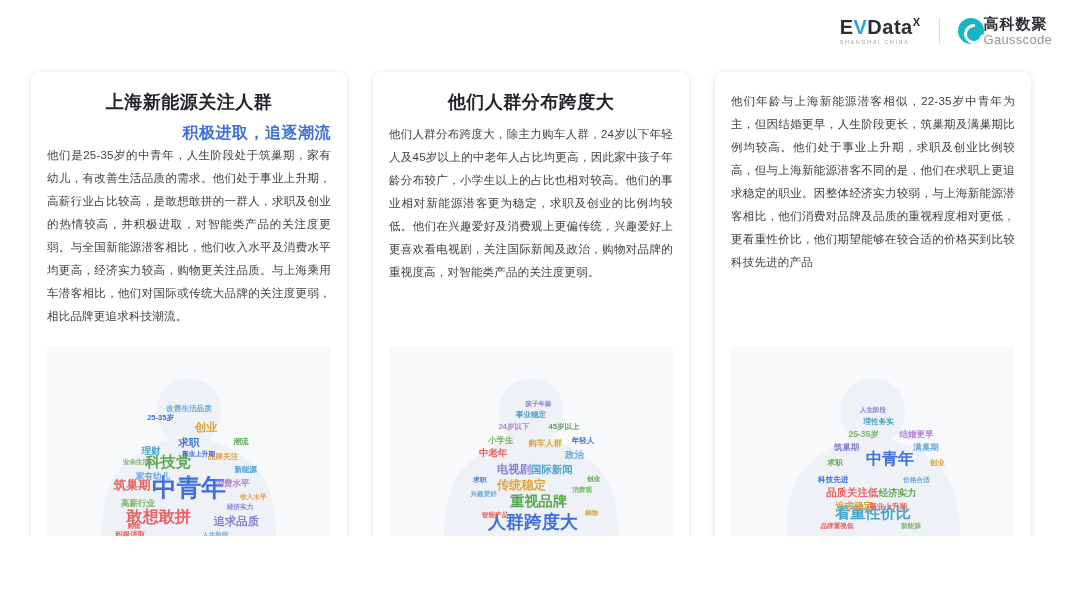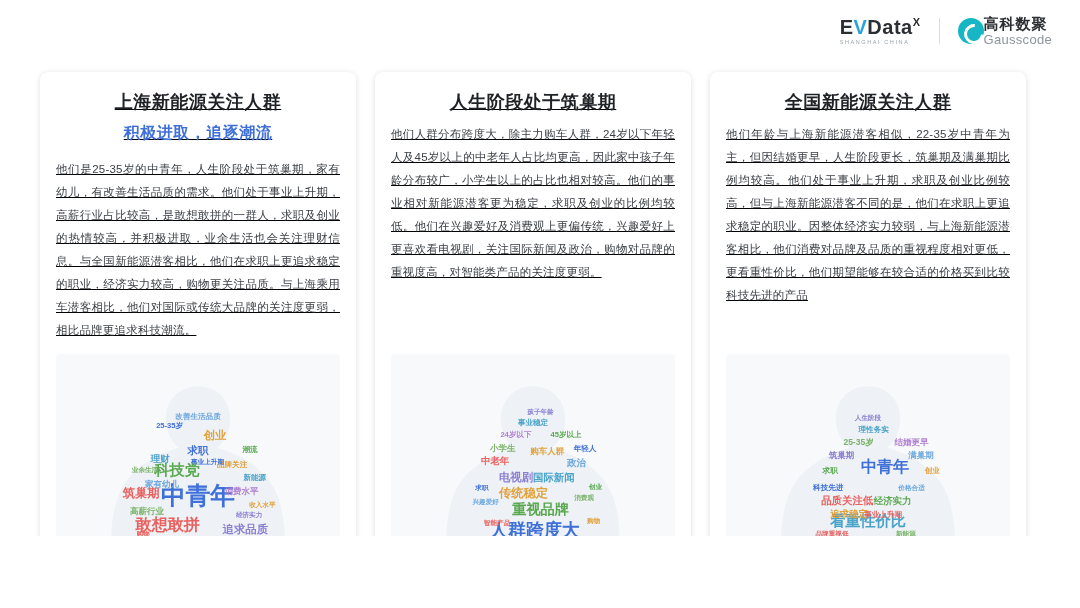--- a/index.html
+++ b/index.html
@@ -89,51 +89,49 @@
   .gauss-text .en {
     font-size: 13px;
     color: #8d969e;
     letter-spacing: .3px;
   }
 
   
   .cards {
     position: absolute;
     top: 72px;
-    left: 40px;
+    left: 31px;
     width: 1000px;
     display: flex;
-    gap: 19px;
-    text-decoration: underline;
+    gap: 26px;
   }
   .card {
     width: 316px;
     background: #ffffff;
     border-radius: 8px;
     box-shadow: 0 1px 6px rgba(0,0,0,0.13);
     padding: 18px 16px 16px 16px;
     min-height: 508px;
     display: flex;
     flex-direction: column;
   }
   .card-title {
     text-align: center;
     font-size: 18px;
     font-weight: bold;
     color: #1f2226;
     letter-spacing: .5px;
     margin-bottom: 9px;
   }
   .card-subtitle {
-    text-align: center;
+    text-align: right;
     font-size: 16px;
     font-weight: bold;
     color: #3f6fd8;
     letter-spacing: .5px;
-    margin-bottom: 14px;
   }
   .card-body {
     font-size: 11.5px;
     line-height: 2.0;
     color: #3a3f45;
     text-align: justify;
     letter-spacing: .2px;
   }
   .card-figure {
     margin-top: auto;
@@ -168,21 +166,21 @@
         <div class="en">Gausscode</div>
       </div>
     </div>
   </div>
 
   <div class="cards">
 
     <div class="card">
       <div class="card-title">上海新能源关注人群</div>
       <div class="card-subtitle">积极进取，追逐潮流</div>
-      <div class="card-body">他们是25-35岁的中青年，人生阶段处于筑巢期，家有幼儿，有改善生活品质的需求。他们处于事业上升期，高薪行业占比较高，是敢想敢拼的一群人，求职及创业的热情较高，并积极进取，业余生活也会关注理财信息。与全国新能源潜客相比，他们在求职上更追求稳定的职业，经济实力较高，购物更关注品质。与上海乘用车潜客相比，他们对国际或传统大品牌的关注度更弱，相比品牌更追求科技潮流。</div>
+      <div class="card-body">他们是25-35岁的中青年，人生阶段处于筑巢期，家有幼儿，有改善生活品质的需求。他们处于事业上升期，高薪行业占比较高，是敢想敢拼的一群人，求职及创业的热情较高，并积极进取，对智能类产品的关注度更弱。与全国新能源潜客相比，他们收入水平及消费水平均更高，经济实力较高，购物更关注品质。与上海乘用车潜客相比，他们对国际或传统大品牌的关注度更弱，相比品牌更追求科技潮流。</div>
       <div class="card-figure">
         <div class="figure-box">
           <svg viewBox="0 0 300 218" preserveAspectRatio="xMidYMid meet">
             <g>
               <path d="M150 28 c-20 0 -34 15 -34 34 c0 14 6 25 14 31 c-28 8 -52 24 -62 46 c-8 17 -10 40 -10 60 l0 19 l184 0 l0 -19 c0 -20 -2 -43 -10 -60 c-10 -22 -34 -38 -62 -46 c8 -6 14 -17 14 -31 c0 -19 -14 -34 -34 -34 z" fill="#eef2f6"></path>
             </g>
             <g class="wc-words">
                 <text x="150" y="152" text-anchor="middle" font-size="26" fill="#3f6fd8" class="wc-word">中青年</text>
                 <text x="118" y="180" text-anchor="middle" font-size="17" fill="#e8615f" class="wc-word">敢想敢拼</text>
                 <text x="128" y="122" text-anchor="middle" font-size="16" fill="#5aa84f" class="wc-word">科技党</text>
@@ -206,21 +204,21 @@
                 <text x="178" y="196" text-anchor="middle" font-size="7" fill="#6fa8dc" class="wc-word">人生阶段</text>
                 <text x="92" y="186" text-anchor="middle" font-size="7" fill="#e8615f" class="wc-word">购物</text>
                 <text x="160" y="110" text-anchor="middle" font-size="7" fill="#3f6fd8" class="wc-word">事业上升期</text>
               </g>
           </svg>
         </div>
       </div>
     </div>
 
     <div class="card">
-      <div class="card-title">人生阶段处于筑巢期</div>
+      <div class="card-title">他们人群分布跨度大</div>
       <div class="card-body">他们人群分布跨度大，除主力购车人群，24岁以下年轻人及45岁以上的中老年人占比均更高，因此家中孩子年龄分布较广，小学生以上的占比也相对较高。他们的事业相对新能源潜客更为稳定，求职及创业的比例均较低。他们在兴趣爱好及消费观上更偏传统，兴趣爱好上更喜欢看电视剧，关注国际新闻及政治，购物对品牌的重视度高，对智能类产品的关注度更弱。</div>
       <div class="card-figure">
         <div class="figure-box">
           <svg viewBox="0 0 300 218" preserveAspectRatio="xMidYMid meet">
             <g>
               <path d="M150 28 c-20 0 -34 15 -34 34 c0 14 6 25 14 31 c-28 8 -52 24 -62 46 c-8 17 -10 40 -10 60 l0 19 l184 0 l0 -19 c0 -20 -2 -43 -10 -60 c-10 -22 -34 -38 -62 -46 c8 -6 14 -17 14 -31 c0 -19 -14 -34 -34 -34 z" fill="#eef2f6"></path>
             </g>
             <g class="wc-words">
                 <text x="152" y="186" text-anchor="middle" font-size="19" fill="#3f6fd8" class="wc-word">人群跨度大</text>
                 <text x="158" y="163" text-anchor="middle" font-size="15" fill="#5aa84f" class="wc-word">重视品牌</text>
@@ -242,21 +240,20 @@
                 <text x="158" y="57" text-anchor="middle" font-size="7" fill="#8a7fd1" class="wc-word">孩子年龄</text>
                 <text x="96" y="138" text-anchor="middle" font-size="7" fill="#3f6fd8" class="wc-word">求职</text>
                 <text x="216" y="136" text-anchor="middle" font-size="7" fill="#5aa84f" class="wc-word">创业</text>
               </g>
           </svg>
         </div>
       </div>
     </div>
 
     <div class="card">
-      <div class="card-title">全国新能源关注人群</div>
       <div class="card-body">他们年龄与上海新能源潜客相似，22-35岁中青年为主，但因结婚更早，人生阶段更长，筑巢期及满巢期比例均较高。他们处于事业上升期，求职及创业比例较高，但与上海新能源潜客不同的是，他们在求职上更追求稳定的职业。因整体经济实力较弱，与上海新能源潜客相比，他们消费对品牌及品质的重视程度相对更低，更看重性价比，他们期望能够在较合适的价格买到比较科技先进的产品</div>
       <div class="card-figure">
         <div class="figure-box">
           <svg viewBox="0 0 300 218" preserveAspectRatio="xMidYMid meet">
             <g>
               <path d="M150 28 c-20 0 -34 15 -34 34 c0 14 6 25 14 31 c-28 8 -52 24 -62 46 c-8 17 -10 40 -10 60 l0 19 l184 0 l0 -19 c0 -20 -2 -43 -10 -60 c-10 -22 -34 -38 -62 -46 c8 -6 14 -17 14 -31 c0 -19 -14 -34 -34 -34 z" fill="#eef2f6"></path>
             </g>
             <g class="wc-words">
                 <text x="168" y="118" text-anchor="middle" font-size="17" fill="#3f6fd8" class="wc-word">中青年</text>
                 <text x="150" y="176" text-anchor="middle" font-size="16" fill="#4aa3c8" class="wc-word">看重性价比</text>

